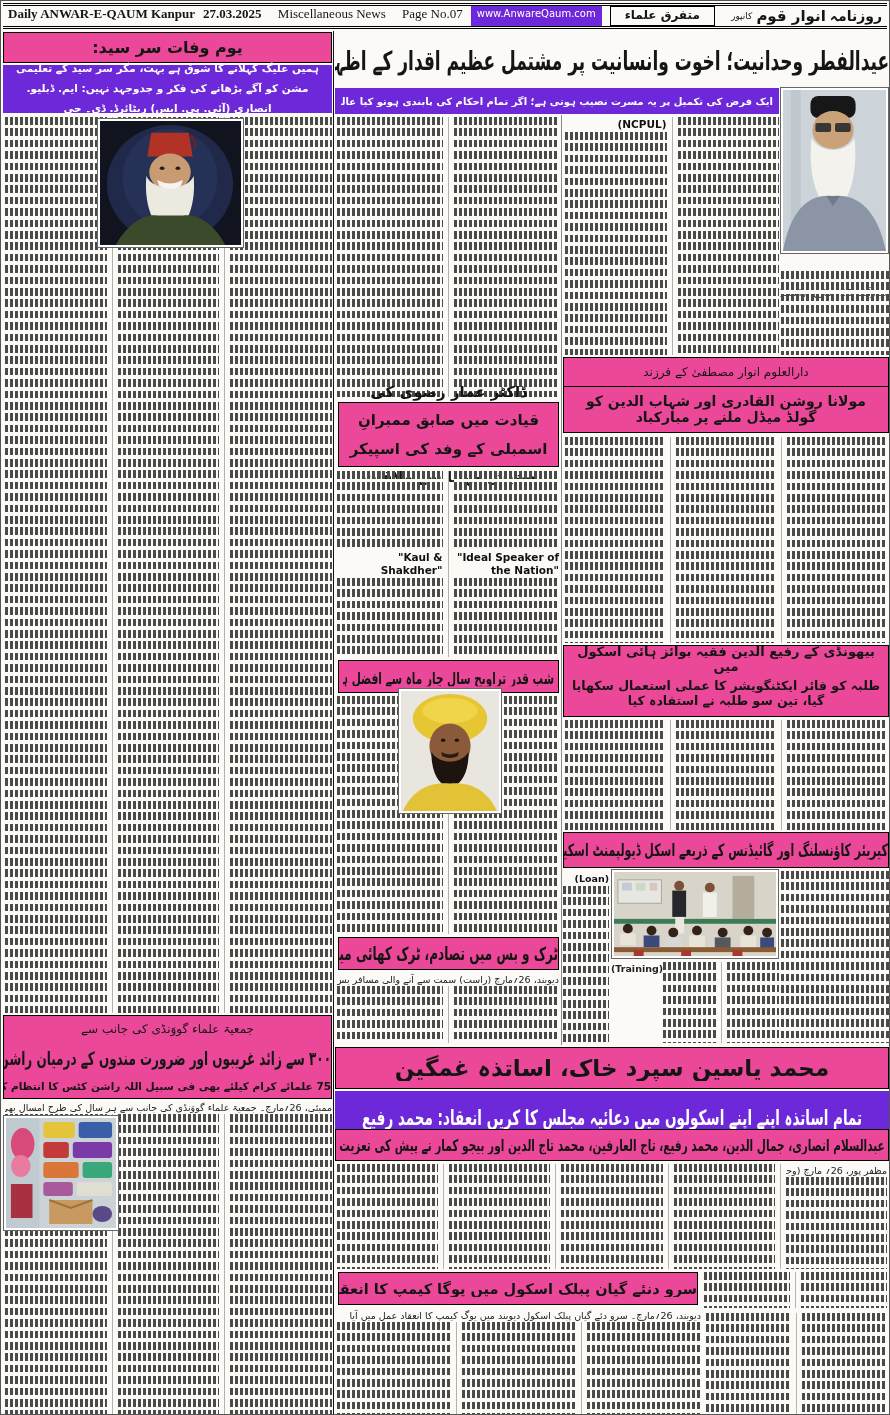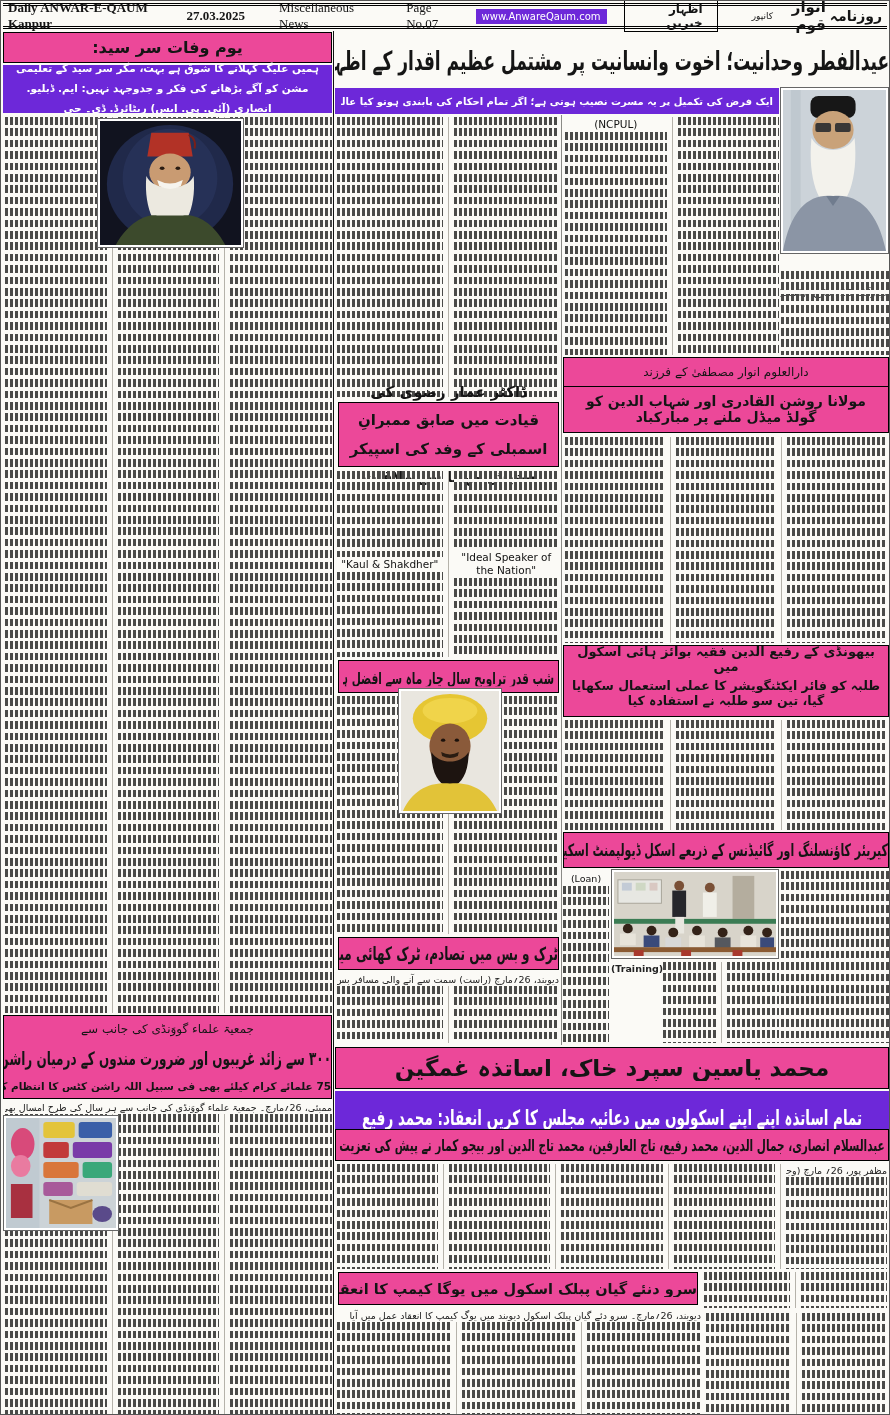--- a/index.html
+++ b/index.html
@@ -21,41 +21,41 @@
   .cols{display:flex}
   .col{flex:1;min-width:0;display:flex;flex-direction:column}
   .col+.col{margin-left:5px;border-left:1px solid #b5b2aa;padding-left:5px}
   .sim{
     flex:1;
     background-image:
       repeating-linear-gradient(to bottom, rgba(0,0,0,0) 0 7.6px, #fbfaf6 7.6px 11.4px),
       repeating-linear-gradient(90deg, #4a4a48 0 3px, rgba(0,0,0,0) 3px 4.6px, #4a4a48 4.6px 8.2px, rgba(0,0,0,0) 8.2px 10px);
   }
   .dateline{font-size:9.5px;line-height:13px;text-align:right;direction:rtl;white-space:nowrap;overflow:hidden;color:#222}
-  .en-frag{direction:ltr;font-weight:normal;font-size:10.5px;line-height:13px;text-align:center;color:#111;padding:1px 0}
+  .en-frag{direction:ltr;font-weight:bold;font-size:10.5px;line-height:13px;text-align:right;color:#111;padding:1px 0}
   .photo{background:#fff;border:1px solid #666;padding:2px}
   .photo svg{display:block;width:100%;height:100%}
   .fillrule{height:11px;flex:1;max-width:60px;
     background:repeating-linear-gradient(to bottom,#777 0 1px,transparent 1px 3px)}
   .caption{font-size:9.5px;text-align:center;direction:rtl;white-space:nowrap;overflow:hidden}
 </style>
 </head>
 <body>
 
 <div id="page">
 
-  <div class="abs" style="left:2px;top:2px;width:884px;height:26px;border-top:3px double #000;border-bottom:3px double #000;display:flex;align-items:center;gap:17px;padding:0 5px;">
+  <div class="abs" style="left:2px;top:2px;width:884px;height:26px;border-top:3px double #000;border-bottom:3px double #000;display:flex;gap:8px;padding:0 5px;">
     <span class="latin-serif" style="font-size:13px;font-weight:bold;">Daily ANWAR-E-QAUM Kanpur</span>
     <span class="latin-serif" style="font-size:13px;font-weight:bold;">27.03.2025</span>
     <span class="fillrule"></span>
     <span class="latin-serif" style="font-size:13px;">Miscellaneous News</span>
     <span class="fillrule"></span>
     <span class="latin-serif" style="font-size:13px;">Page No.07</span>
     <span class="bar" style="font-size:10px;padding:2px 6px;">www.AnwareQaum.com</span>
-    <span class="rtl" style="border:1.5px solid #000;font-size:12px;font-weight:bold;padding:1px 14px;">اظہار خبریں</span>
+    <span class="rtl" style="border:1.5px solid #000;font-size:12px;font-weight:bold;padding:1px 14px;">متفرق علماء</span>
     <span style="flex:1"></span>
     <span class="rtl" style="display:flex;align-items:center;gap:4px;direction:rtl;">
       <span style="font-size:14px;font-weight:bold;">روزنامہ</span>
       <span style="font-size:15px;font-weight:bold;">انوار قوم</span>
       <span style="font-size:9px;">کانپور</span>
     </span>
   </div>
 
   <div class="abs" style="left:332px;top:30px;height:1384px;border-left:1.3px solid #111;"></div>
   <div class="abs" style="left:560px;top:114px;height:930px;border-left:1px solid #8a8a86;"></div>

